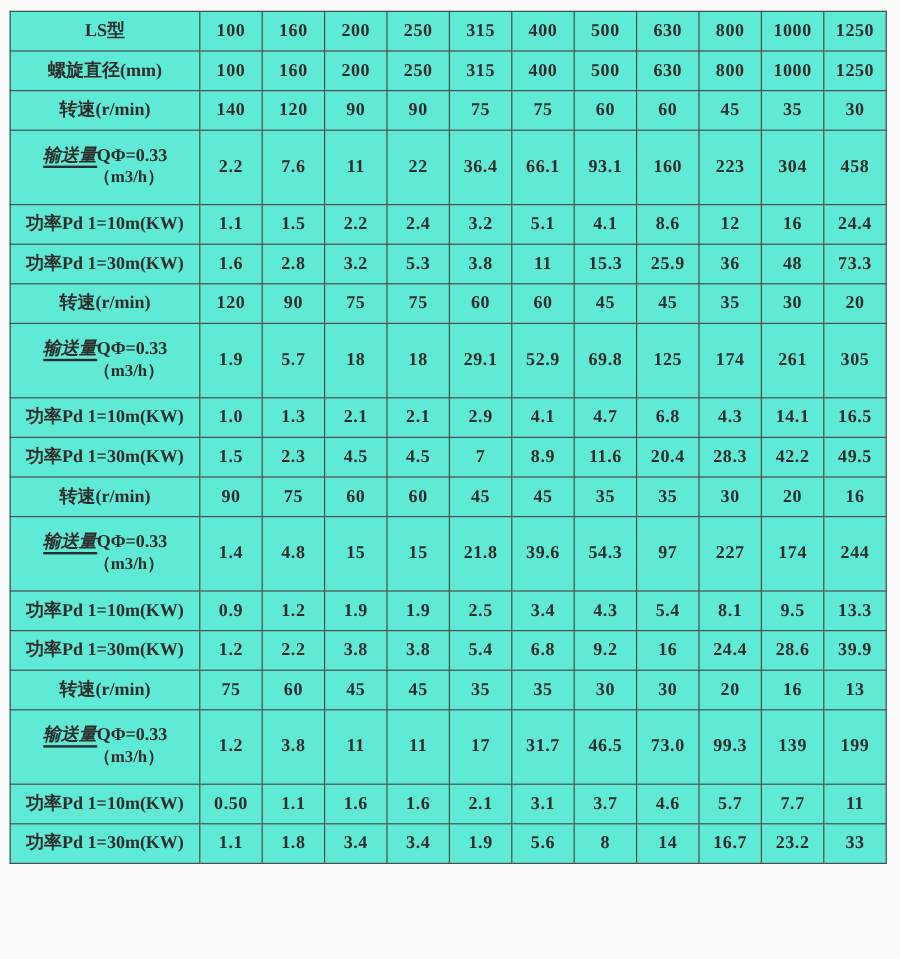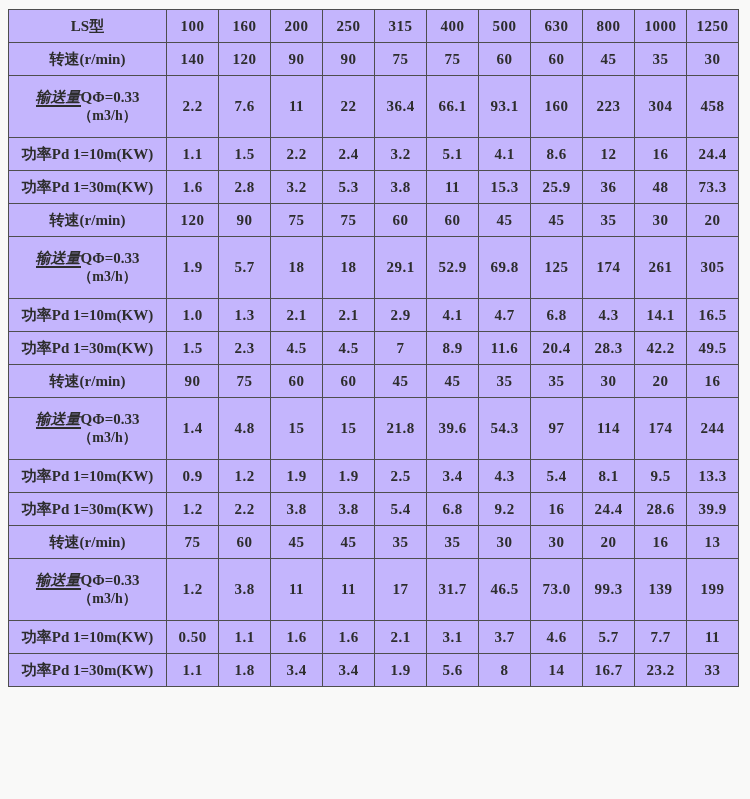--- a/index.html
+++ b/index.html
@@ -15,21 +15,21 @@
   .page {
     width: 750px;
     height: 799px;
     position: relative;
   }
   table.spec {
     border-collapse: collapse;
     table-layout: fixed;
     width: 731px;
     margin: 9px 0 0 8px;
-    background: #c4b5fd;
+    background: #5eead4;
   }
   table.spec td {
     border: 1px solid #4e4e4e;
     text-align: center;
     vertical-align: middle;
     font-weight: bold;
     font-size: 15px;
     letter-spacing: 0.5px;
     padding: 0 1px;
     height: 33px;
@@ -61,20 +61,34 @@
         <col>
         <col>
         <col>
         <col>
         <col>
         <col>
       </colgroup>
     <tbody>
         <tr>
           <td class="label-cell">LS型</td>
+          <td>100</td>
+          <td>160</td>
+          <td>200</td>
+          <td>250</td>
+          <td>315</td>
+          <td>400</td>
+          <td>500</td>
+          <td>630</td>
+          <td>800</td>
+          <td>1000</td>
+          <td>1250</td>
+        </tr>
+        <tr>
+          <td class="label-cell">螺旋直径(mm)</td>
           <td>100</td>
           <td>160</td>
           <td>200</td>
           <td>250</td>
           <td>315</td>
           <td>400</td>
           <td>500</td>
           <td>630</td>
           <td>800</td>
           <td>1000</td>
@@ -209,21 +223,21 @@
         <tr class="tall">
           <td class="label-cell"><span class="u">输送量</span>QΦ=0.33<span class="lbl2">（m3/h）</span></td>
           <td>1.4</td>
           <td>4.8</td>
           <td>15</td>
           <td>15</td>
           <td>21.8</td>
           <td>39.6</td>
           <td>54.3</td>
           <td>97</td>
-          <td>114</td>
+          <td>227</td>
           <td>174</td>
           <td>244</td>
         </tr>
         <tr>
           <td class="label-cell">功率Pd 1=10m(KW)</td>
           <td>0.9</td>
           <td>1.2</td>
           <td>1.9</td>
           <td>1.9</td>
           <td>2.5</td>

